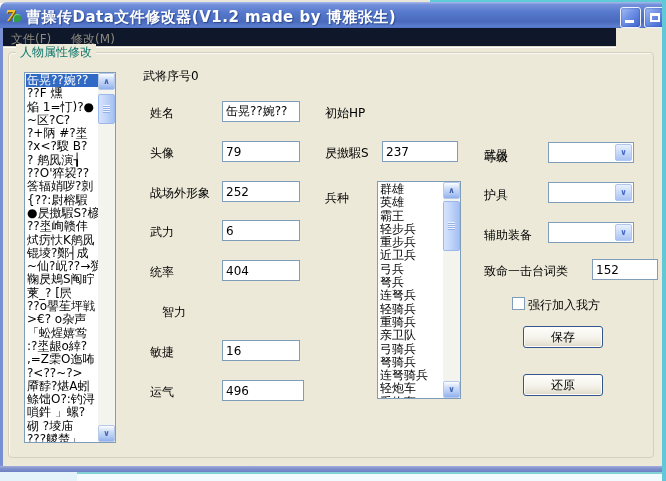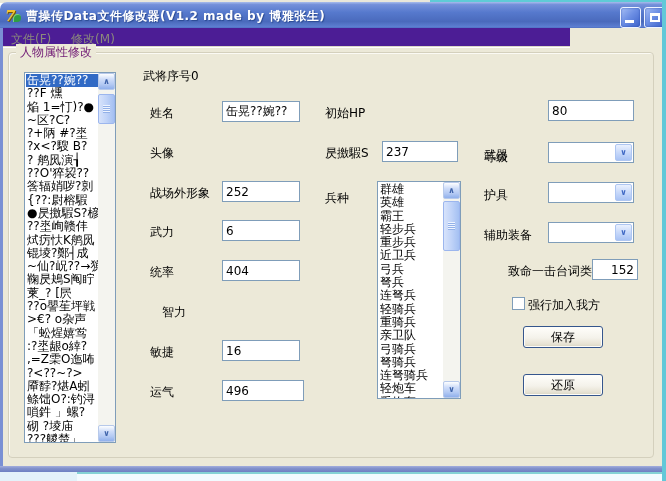--- a/index.html
+++ b/index.html
@@ -24,47 +24,47 @@
     z-index:5;
   }
   .app-icon { position:absolute; left:5px; top:5px; width:17px; height:17px; }
   .app-icon .seven {
     position:absolute; left:0; top:0; font:bold italic 15px "DejaVu Serif",serif;
     color:#f4c430; text-shadow:1px 1px 0 #7a5a00;
   }
   .app-icon .leaf { position:absolute; left:8px; top:7px; width:8px; height:8px; border-radius:50% 50% 50% 0; background:#2f9e44; box-shadow:inset 1px 1px 0 #79d286; }
   .win-title {
     position:absolute; left:26px; top:6px; color:#ffffff; font-weight:bold;
-    font-size:12px; letter-spacing:0.5px; text-shadow:1px 1px 1px #2b4a92; white-space:nowrap;
+    font-size:15px; letter-spacing:0.5px; text-shadow:1px 1px 1px #2b4a92; white-space:nowrap;
   }
   .tb-btn {
     position:absolute; top:5px; width:21px; height:21px; border-radius:3px;
     border:1px solid #eef3ff;
     background:linear-gradient(135deg,#a6bef4 0%,#6d8fe4 45%,#3c62ca 100%);
     box-shadow:inset 0 0 2px #2a4fae; cursor:pointer;
   }
   .btn-min { left:620px; }
   .btn-max { left:644px; }
   .btn-min .glyph { position:absolute; left:4px; bottom:4px; width:9px; height:3px; background:#ffffff; }
   .btn-max .glyph { position:absolute; left:5px; top:5px; width:10px; height:9px; border:2px solid #ffffff; border-top-width:3px; }
 
   .win-left-border { position:absolute; left:0; top:28px; width:3px; height:438px; background:#7a90d4; z-index:4; }
   .win-bottom-border { position:absolute; left:0; top:466px; width:666px; height:6px;
     background:linear-gradient(180deg,#a3aedd 0%,#8292cc 40%,#6e80c2 100%); z-index:4; }
 
   .client { position:absolute; left:3px; top:28px; width:659px; height:438px; background:#ece9d8; }
 
-  .menubar { position:absolute; left:0; top:0; width:567px; height:19px;
-    background:#4c1d95; border-bottom:1px solid #dcd8c8; box-shadow:0 1px 0 #ffffff; }
+  .menubar { position:absolute; left:0; top:0; width:613px; height:19px;
+    background:#0f172a; border-bottom:1px solid #dcd8c8; box-shadow:0 1px 0 #ffffff; }
   .menu-item { display:inline-block; padding:3px 8px 2px 8px; color:#8b897c; cursor:default; }
 
   .groupbox { position:absolute; left:5px; top:24px; width:646px; height:406px;
     border:1px solid #d4d0bd; border-radius:4px; box-shadow:inset 1px 1px 0 #fbfaf4; }
   .groupbox-label { position:absolute; left:13px; top:16px; padding:0 4px; background:#ece9d8;
-    color:#701a75; z-index:2; }
+    color:#0f766e; z-index:2; }
 
   
   .listbox { position:absolute; background:#ffffff; border:1px solid #7f9db9; overflow:hidden; }
   .list-inner { position:absolute; left:1px; top:1px; right:17px; bottom:0; overflow:hidden;
     line-height:13.3px; white-space:nowrap; }
   .li { padding-left:1px; color:#000; }
   .li.sel { background:#316ac5; color:#fff; }
 
   .char-list { left:21px; top:44px; width:92px; height:371px; }
   .troop-list { left:374px; top:153px; width:84px; height:218px; }
@@ -169,20 +169,21 @@
       <div class="sb-btn sb-down">∨</div>
     </div>
   </div>
 
   <div class="lbl" style="left:140px; top:40px;">武将序号0</div>
 
   <div class="lbl" style="left:147px; top:77px;">姓名</div>
   <input class="txt" style="left: 219px; top: 73px; width: 78px;" value="缶晃??婉??">
 
   <div class="lbl" style="left:147px; top:117px;">头像</div>
+  <input class="txt" style="left: 219px; top: 113px; width: 78px;" value="79">
 
   <div class="lbl" style="left:147px; top:157px;">战场外形象</div>
   <input class="txt" style="left: 219px; top: 153px; width: 78px;" value="252">
 
   <div class="lbl" style="left:147px; top:196px;">武力</div>
   <input class="txt" style="left: 219px; top: 192px; width: 78px;" value="6">
 
   <div class="lbl" style="left:147px; top:236px;">统率</div>
   <input class="txt" style="left: 219px; top: 232px; width: 78px;" value="404">
 
@@ -221,42 +222,41 @@
         <div class="li">重炮车</div>
       </div>
     <div class="vscroll">
       <div class="sb-btn sb-up">∧</div>
       <div class="sb-thumb" style="top:19px; height:50px;"></div>
       <div class="sb-btn sb-down">∨</div>
     </div>
   </div>
 
   <div class="lbl" style="left:481px; top:77px;margin-top:44px;">等级</div>
-  <input class="txt" style="left: 545px; top: 72px; width: 86px;" value="80">
 
   <div class="lbl" style="left:481px; top:119px;">武器</div>
   <div class="combo" style="left:545px; top:114px;">
     <span class="cb-val"></span>
     <span class="cb-btn">∨</span>
   </div>
 
   <div class="lbl" style="left:481px; top:159px;">护具</div>
   <div class="combo" style="left:545px; top:154px;">
     <span class="cb-val"></span>
     <span class="cb-btn">∨</span>
   </div>
 
   <div class="lbl" style="left:481px; top:199px;">辅助装备</div>
   <div class="combo" style="left:545px; top:194px;">
     <span class="cb-val"></span>
     <span class="cb-btn">∨</span>
   </div>
 
-  <div class="lbl" style="left:481px; top:235px;margin-left:24px;">致命一击台词类</div>
-  <input class="txt" style="left: 589px; top: 231px; width: 46px; text-align: right;" value="152">
+  <div class="lbl" style="left:481px; top:235px;">致命一击台词类</div>
+  <input class="txt" style="left: 589px; top: 231px; width: 66px;" value="152">
 
   <div class="checkbox" style="left:509px; top:269px;"></div>
   <div class="lbl" style="left:525px; top:269px;">强行加入我方</div>
 
   <div class="xp-btn" style="left:520px; top:298px;">保存</div>
   <div class="xp-btn" style="left:520px; top:346px;">还原</div>
 
 </div>
 
 <div class="right-strip"></div>

